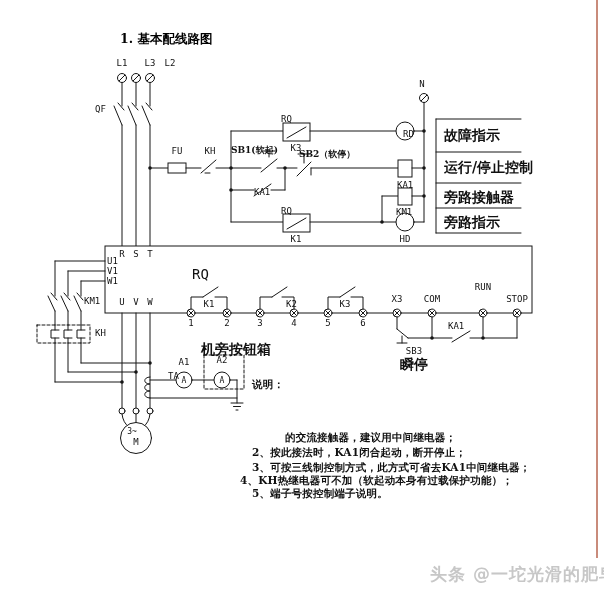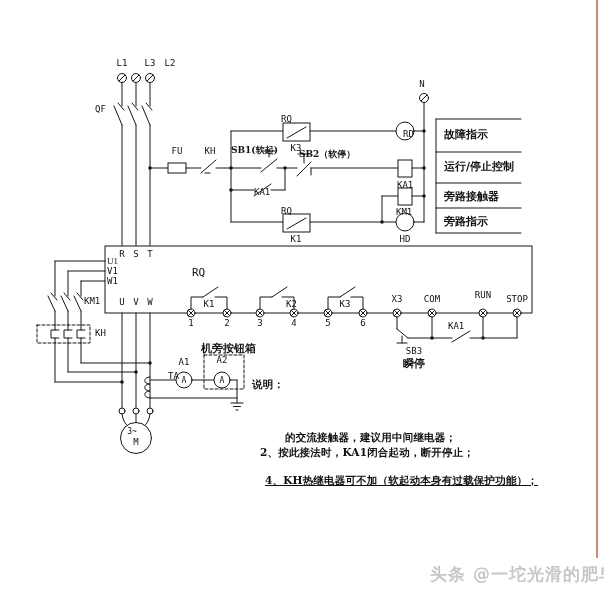--- a/index.html
+++ b/index.html
@@ -3,21 +3,21 @@
 <meta charset="utf-8">
 <style>
   html,body{margin:0;padding:0;background:#fff;}
   .stage{position:relative;width:604px;height:599px;background:#ffffff;overflow:hidden;
          font-family:"DejaVu Sans Mono","Liberation Mono",monospace;}
   .stage svg{position:absolute;left:0;top:0;}
   .lbl{position:absolute;line-height:1;color:#101010;font:9px "DejaVu Sans Mono","Liberation Mono",monospace;
        white-space:nowrap;}
   .ctr{transform:translateX(-50%);}
   .cjk{font-family:"DejaVu Serif","Liberation Serif",serif;font-weight:bold;}
-  .s10{font-size:11px;}
+  .s10{font-size:14px;}
   .s8{font-size:8px;}
   .title{font:bold 12.5px "DejaVu Serif","Liberation Serif",serif;color:#000;}
   .note{position:absolute;line-height:1;font:bold 10.5px "DejaVu Serif","Liberation Serif",serif;
         color:#101010;white-space:nowrap;letter-spacing:.2px;text-align:center;}
   .watermark{position:absolute;font:bold 17px "DejaVu Sans","Liberation Sans",sans-serif;
         color:#c7c7c7;text-shadow:1px 1px 0 #ffffff;white-space:nowrap;letter-spacing:1px;}
   .redline{position:absolute;left:596px;top:0;width:2px;height:558px;background:#c98b7b;}
 </style>
 </head>
 <body>
@@ -262,20 +262,21 @@
     <line x1="432" y1="317" x2="432" y2="338"></line>
     <line x1="483" y1="317" x2="483" y2="338"></line>
     <line x1="517" y1="317" x2="517" y2="338"></line>
     <circle cx="432" cy="338" r="1.8" fill="#161616" stroke="none"></circle>
     <circle cx="483" cy="338" r="1.8" fill="#161616" stroke="none"></circle>
   </g>
 
  </g>
 </svg>
 
+<span class="lbl title" style="left:120px;top:31px;">1. 基本配线路图</span>
 
 <span class="lbl ctr" style="left:122px;top:58px;">L1</span>
 <span class="lbl ctr" style="left:136px;top:58px;margin-left:34px;">L2</span>
 <span class="lbl ctr" style="left:150px;top:58px;">L3</span>
 <span class="lbl" style="left:95px;top:104px;">QF</span>
 <span class="lbl ctr" style="left:422px;top:79px;">N</span>
 
 <span class="lbl ctr" style="left:177px;top:146px;">FU</span>
 <span class="lbl ctr" style="left:210px;top:146px;">KH</span>
 <span class="lbl" style="left:281px;top:114px;">RQ</span>
@@ -291,40 +292,40 @@
 <span class="lbl ctr" style="left:296px;top:234px;">K1</span>
 
 <span class="lbl cjk s10" style="left:444px;top:127px;">故障指示</span>
 <span class="lbl cjk s10" style="left:444px;top:159px;">运行/停止控制</span>
 <span class="lbl cjk s10" style="left:444px;top:189px;">旁路接触器</span>
 <span class="lbl cjk s10" style="left:444px;top:214px;">旁路指示</span>
 
 <span class="lbl ctr" style="left:122px;top:249px;">R</span>
 <span class="lbl ctr" style="left:136px;top:249px;">S</span>
 <span class="lbl ctr" style="left:150px;top:249px;">T</span>
-<span class="lbl" style="left:107px;top:256px;font-family:Liberation Serif, serif;">U1</span>
+<span class="lbl" style="left:107px;top:256px;">U1</span>
 <span class="lbl" style="left:107px;top:266px;">V1</span>
 <span class="lbl" style="left:107px;top:276px;">W1</span>
 <span class="lbl s10" style="left:192px;top:266px;">RQ</span>
 <span class="lbl ctr" style="left:122px;top:297px;">U</span>
 <span class="lbl ctr" style="left:136px;top:297px;">V</span>
 <span class="lbl ctr" style="left:150px;top:297px;">W</span>
 
 <span class="lbl ctr" style="left:209px;top:299px;">K1</span>
 <span class="lbl ctr" style="left:277px;top:299px;padding-left:29px;">K2</span>
 <span class="lbl ctr" style="left:345px;top:299px;">K3</span>
 <span class="lbl ctr" style="left:191px;top:318px;">1</span>
 <span class="lbl ctr" style="left:227px;top:318px;">2</span>
 <span class="lbl ctr" style="left:260px;top:318px;">3</span>
 <span class="lbl ctr" style="left:294px;top:318px;">4</span>
 <span class="lbl ctr" style="left:328px;top:318px;">5</span>
 <span class="lbl ctr" style="left:363px;top:318px;">6</span>
 <span class="lbl ctr" style="left:397px;top:294px;">X3</span>
 <span class="lbl ctr" style="left:432px;top:294px;">COM</span>
-<span class="lbl ctr" style="left:483px;top:290px;text-align:right;">RUN</span>
+<span class="lbl ctr" style="left:483px;top:282px;text-align:right;">RUN</span>
 <span class="lbl ctr" style="left:517px;top:294px;">STOP</span>
 
 <span class="lbl ctr" style="left:414px;top:346px;">SB3</span>
 <span class="lbl cjk s10 ctr" style="left:414px;top:356px;">瞬停</span>
 <span class="lbl" style="left:448px;top:321px;">KA1</span>
 
 <span class="lbl" style="left:84px;top:296px;">KM1</span>
 <span class="lbl" style="left:95px;top:328px;">KH</span>
 
 <span class="lbl" style="left:156px;top:371px;margin-left:12px;">TA</span>
@@ -332,20 +333,22 @@
 <span class="lbl ctr" style="left:222px;top:355px;">A2</span>
 <span class="lbl s8 ctr" style="left:184px;top:376px;">A</span>
 <span class="lbl s8 ctr" style="left:222px;top:376px;">A</span>
 <span class="lbl cjk s10" style="left:201px;top:341px;">机旁按钮箱</span>
 
 <span class="lbl s8 ctr" style="left:132px;top:427px;">3~</span>
 <span class="lbl ctr" style="left:136px;top:437px;">M</span>
 
 <span class="note" style="left:252px;top:378px;">说明：</span>
 <span class="note" style="left:273px;top:431px;margin-left:12px;">的交流接触器，建议用中间继电器；</span>
-<span class="note" style="left:252px;top:446px;margin-left:8px;">2、按此接法时，KA1闭合起动，断开停止；</span>
-<span class="note" style="left:265px;top:474px;text-decoration:underline;">4、KH热继电器可不加（软起动本身有过载保护功能）；</span>
+<span class="note" style="left:252px;top:446px;">2、按此接法时，KA1闭合起动，断开停止；</span>
+<span class="note" style="left:252px;top:461px;">3、可按三线制控制方式，此方式可省去KA1中间继电器；</span>
+<span class="note" style="left:240px;top:474px;">4、KH热继电器可不加（软起动本身有过载保护功能）；</span>
+<span class="note" style="left:252px;top:487px;">5、端子号按控制端子说明。</span>
 
 <span class="watermark" style="left:430px;top:563px;">头条 @一坨光滑的肥皂</span>
 
 <div class="redline"></div>
 
 </div>
 
 </body></html>

